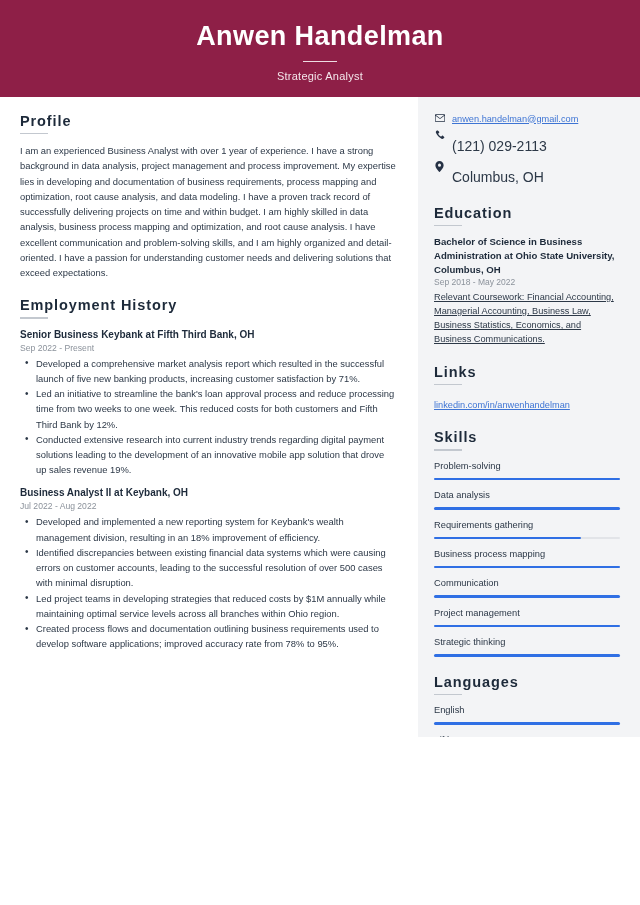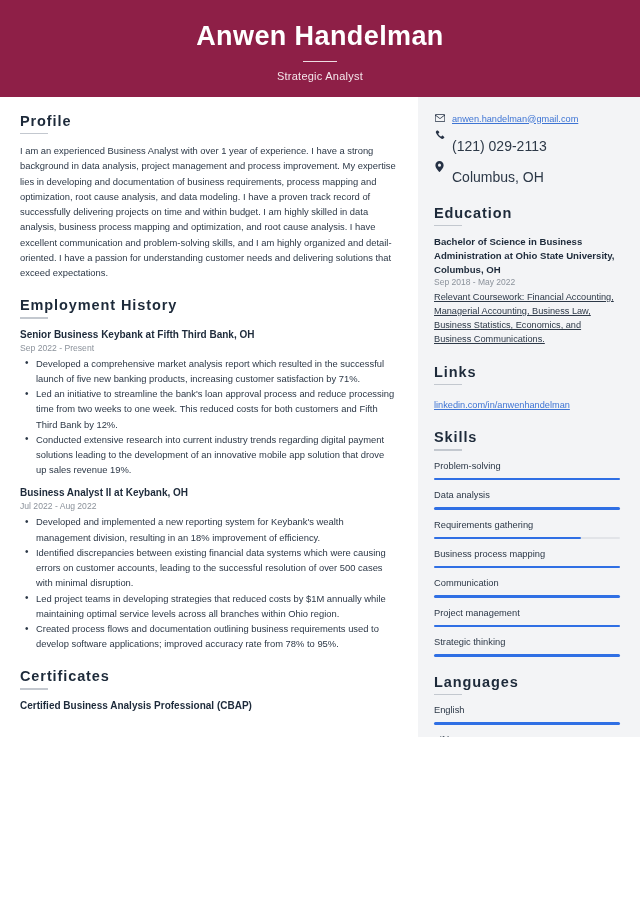--- a/index.html
+++ b/index.html
@@ -261,25 +261,20 @@
           <div class="job-date">Jul 2022 - Aug 2022</div>
           <ul class="bullets">
             <li>Developed and implemented a new reporting system for Keybank's wealth management division, resulting in an 18% improvement of efficiency.</li>
             <li>Identified discrepancies between existing financial data systems which were causing errors on customer accounts, leading to the successful resolution of over 500 cases with minimal disruption.</li>
             <li>Led project teams in developing strategies that reduced costs by $1M annually while maintaining optimal service levels across all branches within Ohio region.</li>
             <li>Created process flows and documentation outlining business requirements used to develop software applications; improved accuracy rate from 78% to 95%.</li>
           </ul>
         </div>
       </div>
 
-      <div class="sec">
-        <div class="sec-title">Certificates</div>
-        <div class="sec-rule"></div>
-        <div class="cert-title">Certified Business Analysis Professional (CBAP)</div>
-      </div>
 
     </div>
 
     <div class="col-side">
 
       <div class="contact-list">
 
         <div class="contact-row">
           <span class="contact-icon">
             <svg width="10" height="8" viewBox="0 0 16 12">

